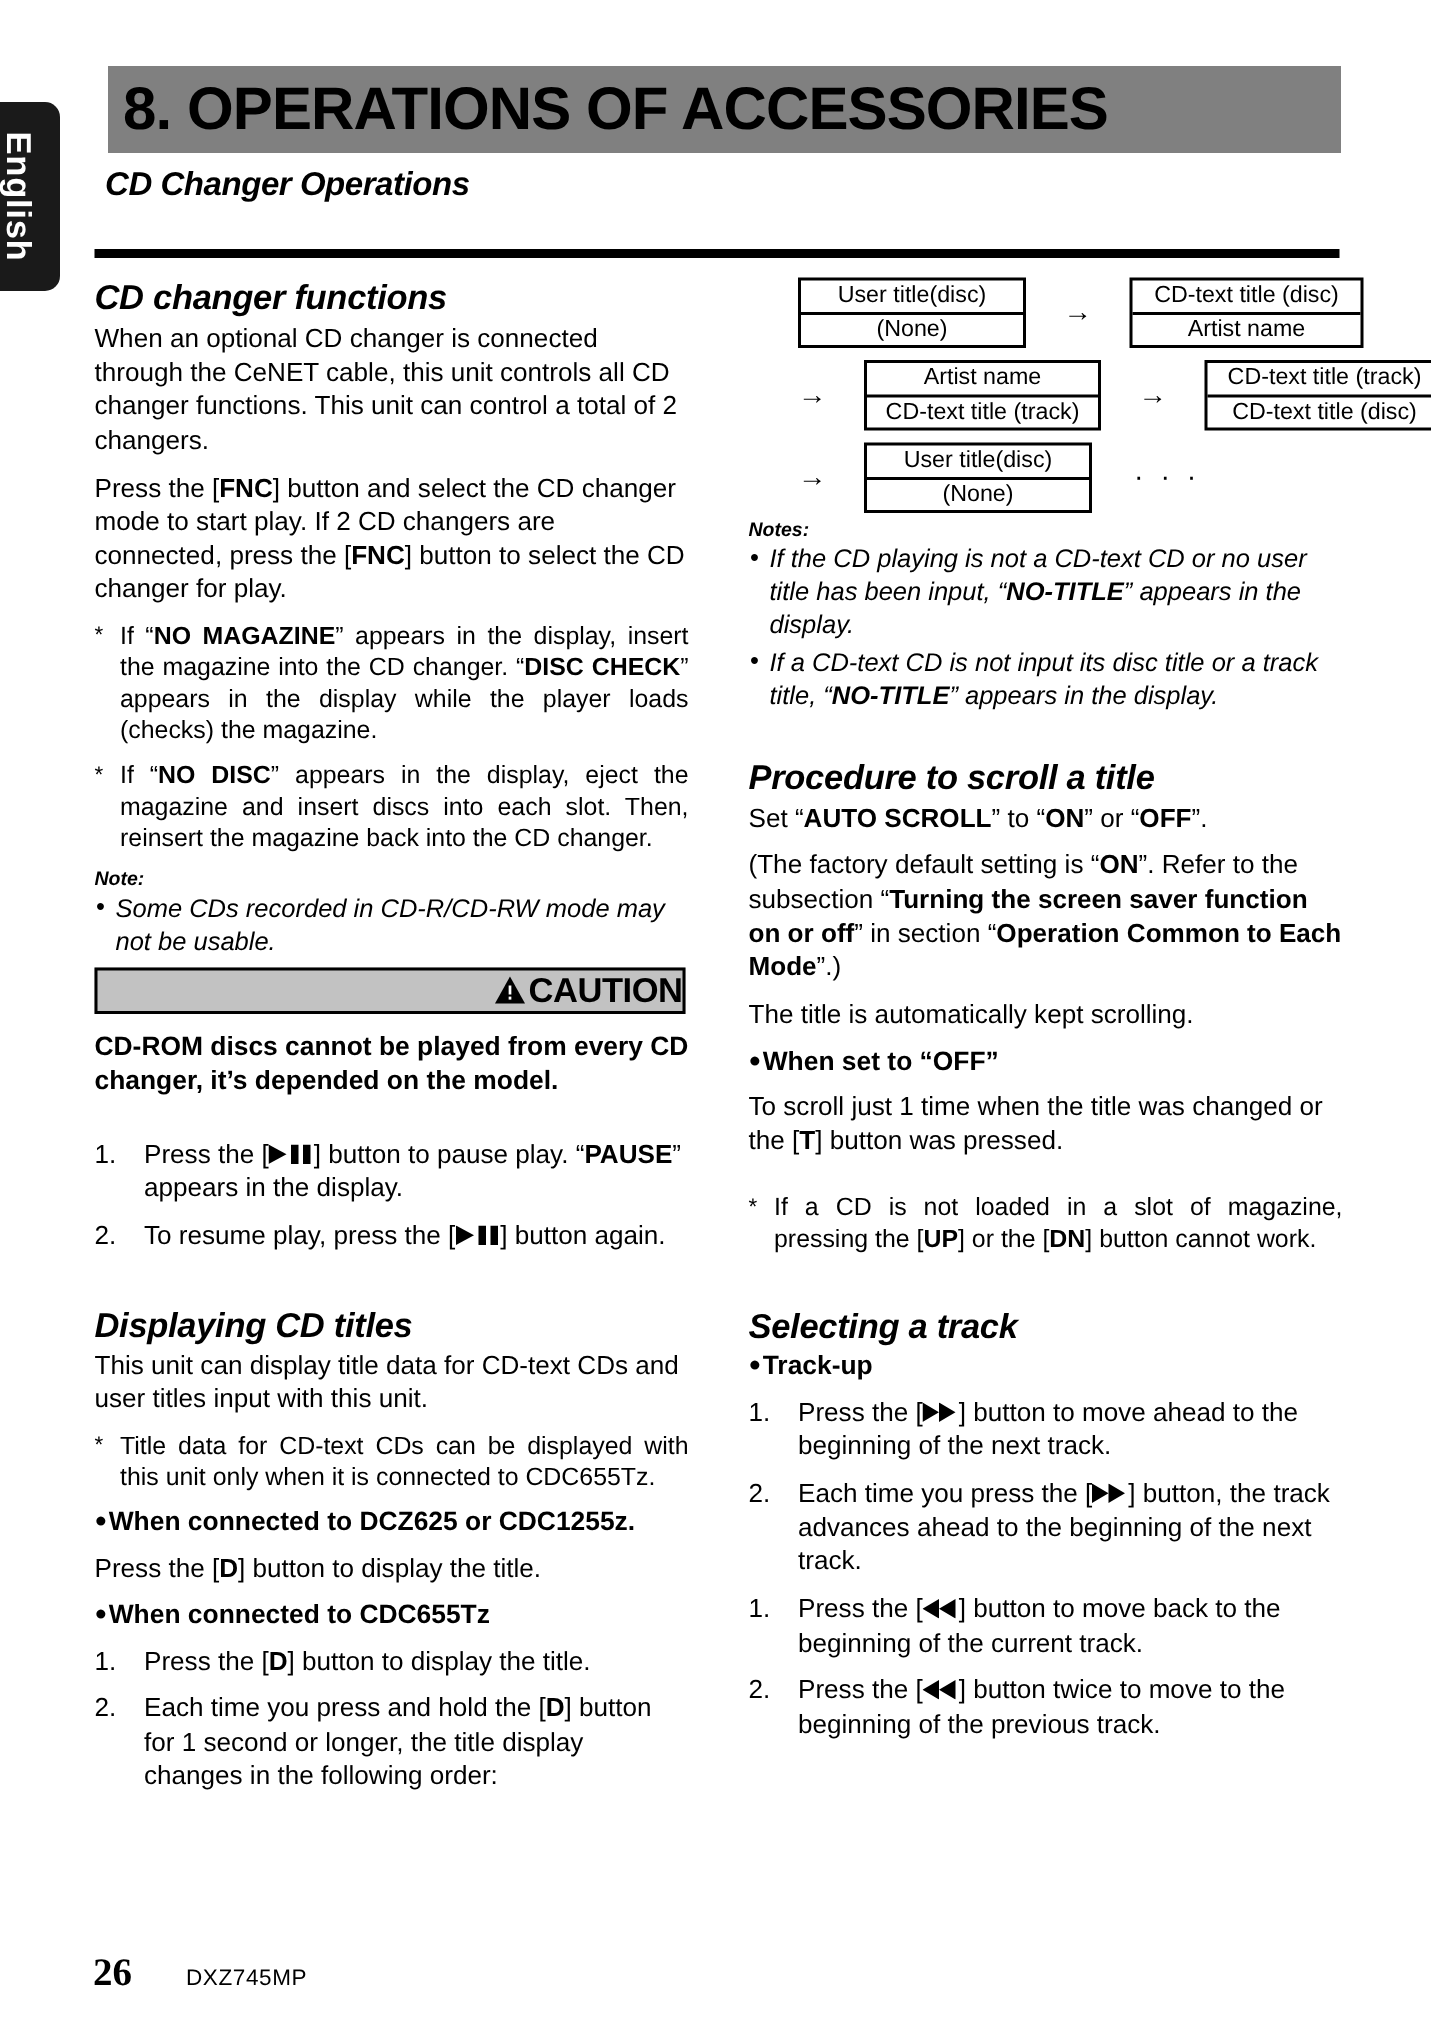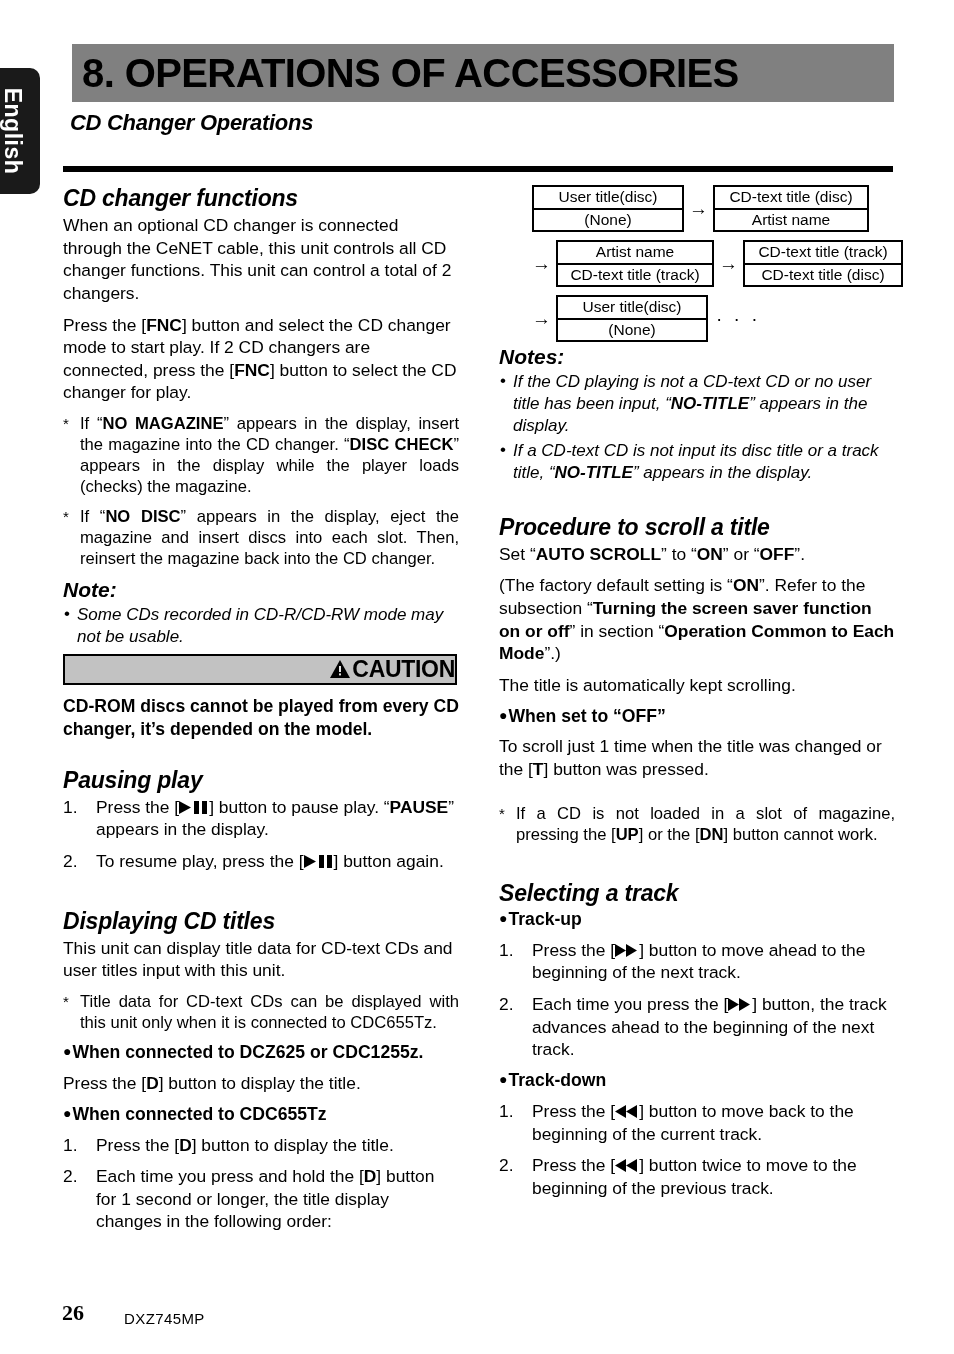--- a/index.html
+++ b/index.html
@@ -147,21 +147,21 @@
     line-height: 1.25;
   }
   .dot-head .dot {
     font-size: 14px;
     vertical-align: 2px;
     margin-right: 1px;
   }
 
   
   .note-label {
-    font-size: 21px;
+    font-size: 13px;
     font-style: italic;
     font-weight: bold;
     margin: 0 0 2px 0;
   }
   .note-item {
     position: relative;
     padding-left: 14px;
     font-size: 17px;
     font-style: italic;
     line-height: 1.28;
@@ -200,21 +200,21 @@
   }
   .caution-body {
     font-size: 17.6px;
     font-weight: bold;
     line-height: 1.30;
     margin: 0;
   }
 
   
   .diagram { position: relative; width: 396px; height: 160px; }
-  .dgm-row { display: flex; align-items: center; position: absolute; }
+  .dgm-row { display: flex; align-items: center; position: absolute; gap: 20px; }
   .dgm-box {
     box-sizing: border-box;
     border: 2px solid #000000;
     background: #ffffff;
   }
   .dgm-cell {
     font-size: 15.5px;
     line-height: 1;
     padding: 2px 4px 3px 4px;
     text-align: center;
@@ -232,21 +232,21 @@
     letter-spacing: 3px;
     padding-left: 8px;
     line-height: 1;
   }
 
   
   .footer-page {
     position: absolute;
     left: 62px;
     top: 1300px;
-    font-size: 22px;
+    font-size: 26px;
     font-weight: bold;
     font-family: "Liberation Serif", serif;
   }
   .footer-model {
     position: absolute;
     left: 124px;
     top: 1310px;
     font-size: 15px;
     letter-spacing: 0.4px;
   }
@@ -284,21 +284,20 @@
     <span class="caution-text"><svg class="warn-tri" width="22" height="20" viewBox="0 0 22 20">
           <polygon points="11,1 21,19 1,19" fill="#000000"></polygon>
           <rect x="10.1" y="7" width="1.8" height="6" fill="#ffffff"></rect>
           <rect x="10.1" y="14.4" width="1.8" height="2" fill="#ffffff"></rect>
         </svg><span>CAUTION</span></span>
   </div>
   <p class="caution-body">CD-ROM discs cannot be played from every CD changer, it’s depended on the model.</p>
 
   <div class="gap-lg"></div>
 
-  <h3 class="head">Pausing play</h3>
 
   <p class="num-item"><span class="mk">1.</span><span>Press the [</span><svg width="30" height="13" viewBox="0 0 30 13" style="vertical-align:-1px">
         <polygon points="0,0 12,6.5 0,13" fill="#000000"></polygon>
         <rect x="15" y="0" width="5" height="13" fill="#000000"></rect>
         <rect x="23" y="0" width="5" height="13" fill="#000000"></rect>
       </svg><span>] button to pause play. “</span><span class="b">PAUSE</span><span>” appears in the display.</span></p>
 
   <p class="num-item"><span class="mk">2.</span><span>To resume play, press the [</span><svg width="30" height="13" viewBox="0 0 30 13" style="vertical-align:-1px">
         <polygon points="0,0 12,6.5 0,13" fill="#000000"></polygon>
         <rect x="15" y="0" width="5" height="13" fill="#000000"></rect>
@@ -397,21 +396,20 @@
   <p class="num-item"><span class="mk">1.</span><span>Press the [</span><svg width="24" height="13" viewBox="0 0 24 13" style="vertical-align:-1px">
         <polygon points="0,0 11,6.5 0,13" fill="#000000"></polygon>
         <polygon points="11,0 22,6.5 11,13" fill="#000000"></polygon>
       </svg><span>] button to move ahead to the beginning of the next track.</span></p>
 
   <p class="num-item"><span class="mk">2.</span><span>Each time you press the [</span><svg width="24" height="13" viewBox="0 0 24 13" style="vertical-align:-1px">
         <polygon points="0,0 11,6.5 0,13" fill="#000000"></polygon>
         <polygon points="11,0 22,6.5 11,13" fill="#000000"></polygon>
       </svg><span>] button, the track advances ahead to the beginning of the next track.</span></p>
 
-  <p class="dot-head"><span class="dot">●</span><span>Track-down</span></p>
 
   <p class="num-item"><span class="mk">1.</span><span>Press the [</span><svg width="24" height="13" viewBox="0 0 24 13" style="vertical-align:-1px">
         <polygon points="11,0 0,6.5 11,13" fill="#000000"></polygon>
         <polygon points="22,0 11,6.5 22,13" fill="#000000"></polygon>
       </svg><span>] button to move back to the beginning of the current track.</span></p>
 
   <p class="num-item"><span class="mk">2.</span><span>Press the [</span><svg width="24" height="13" viewBox="0 0 24 13" style="vertical-align:-1px">
         <polygon points="11,0 0,6.5 11,13" fill="#000000"></polygon>
         <polygon points="22,0 11,6.5 22,13" fill="#000000"></polygon>
       </svg><span>] button twice to move to the beginning of the previous track.</span></p>

